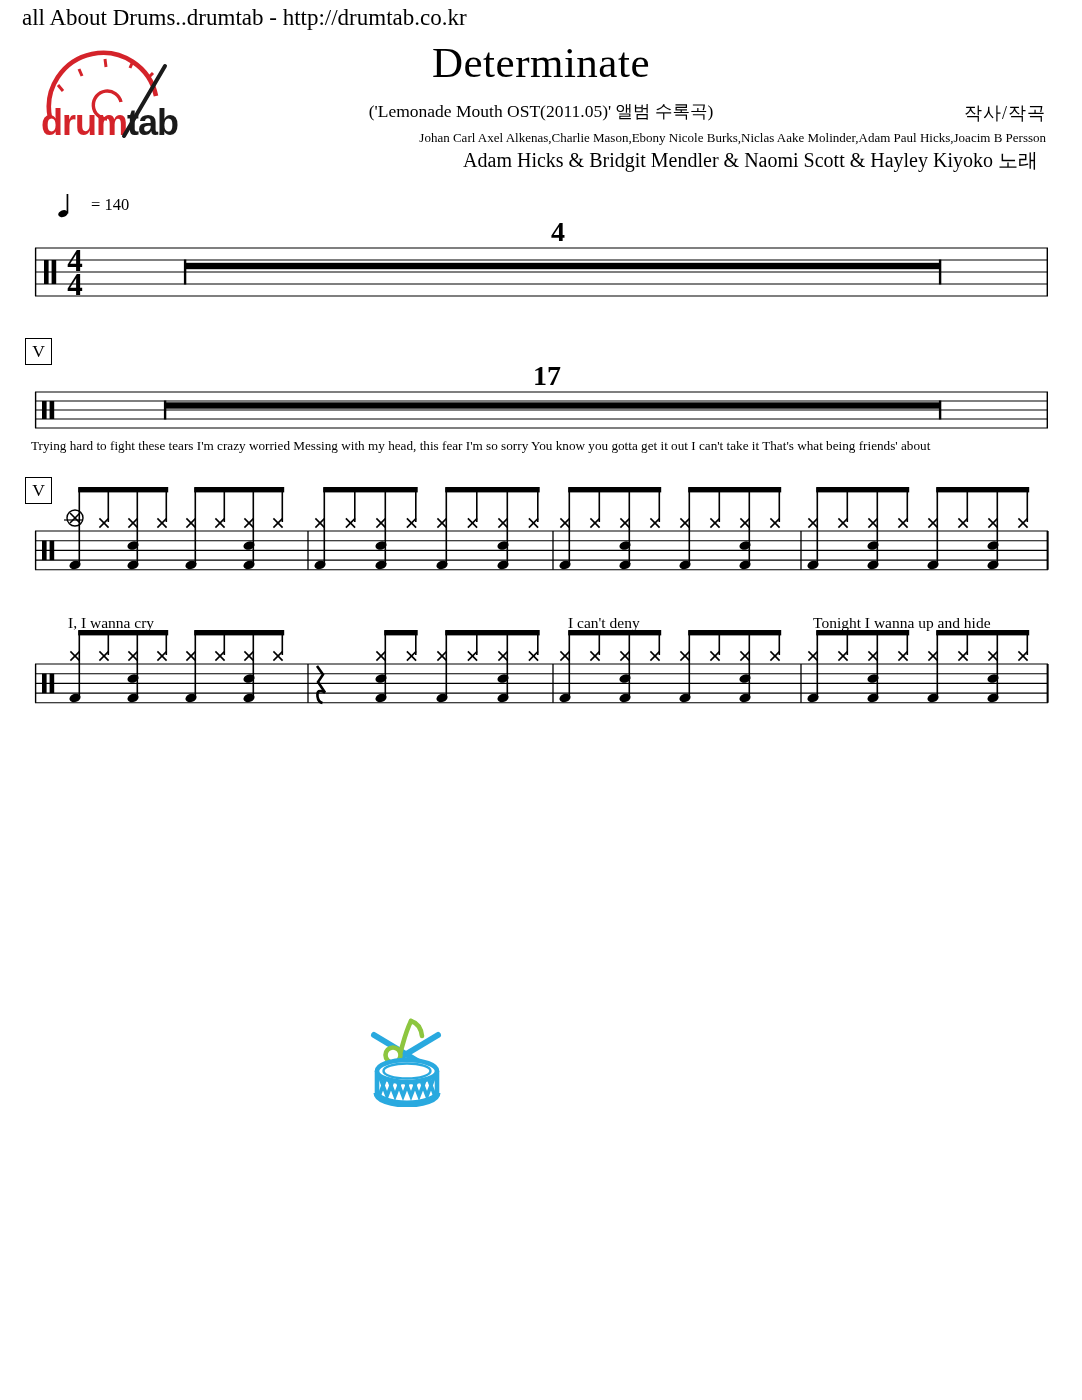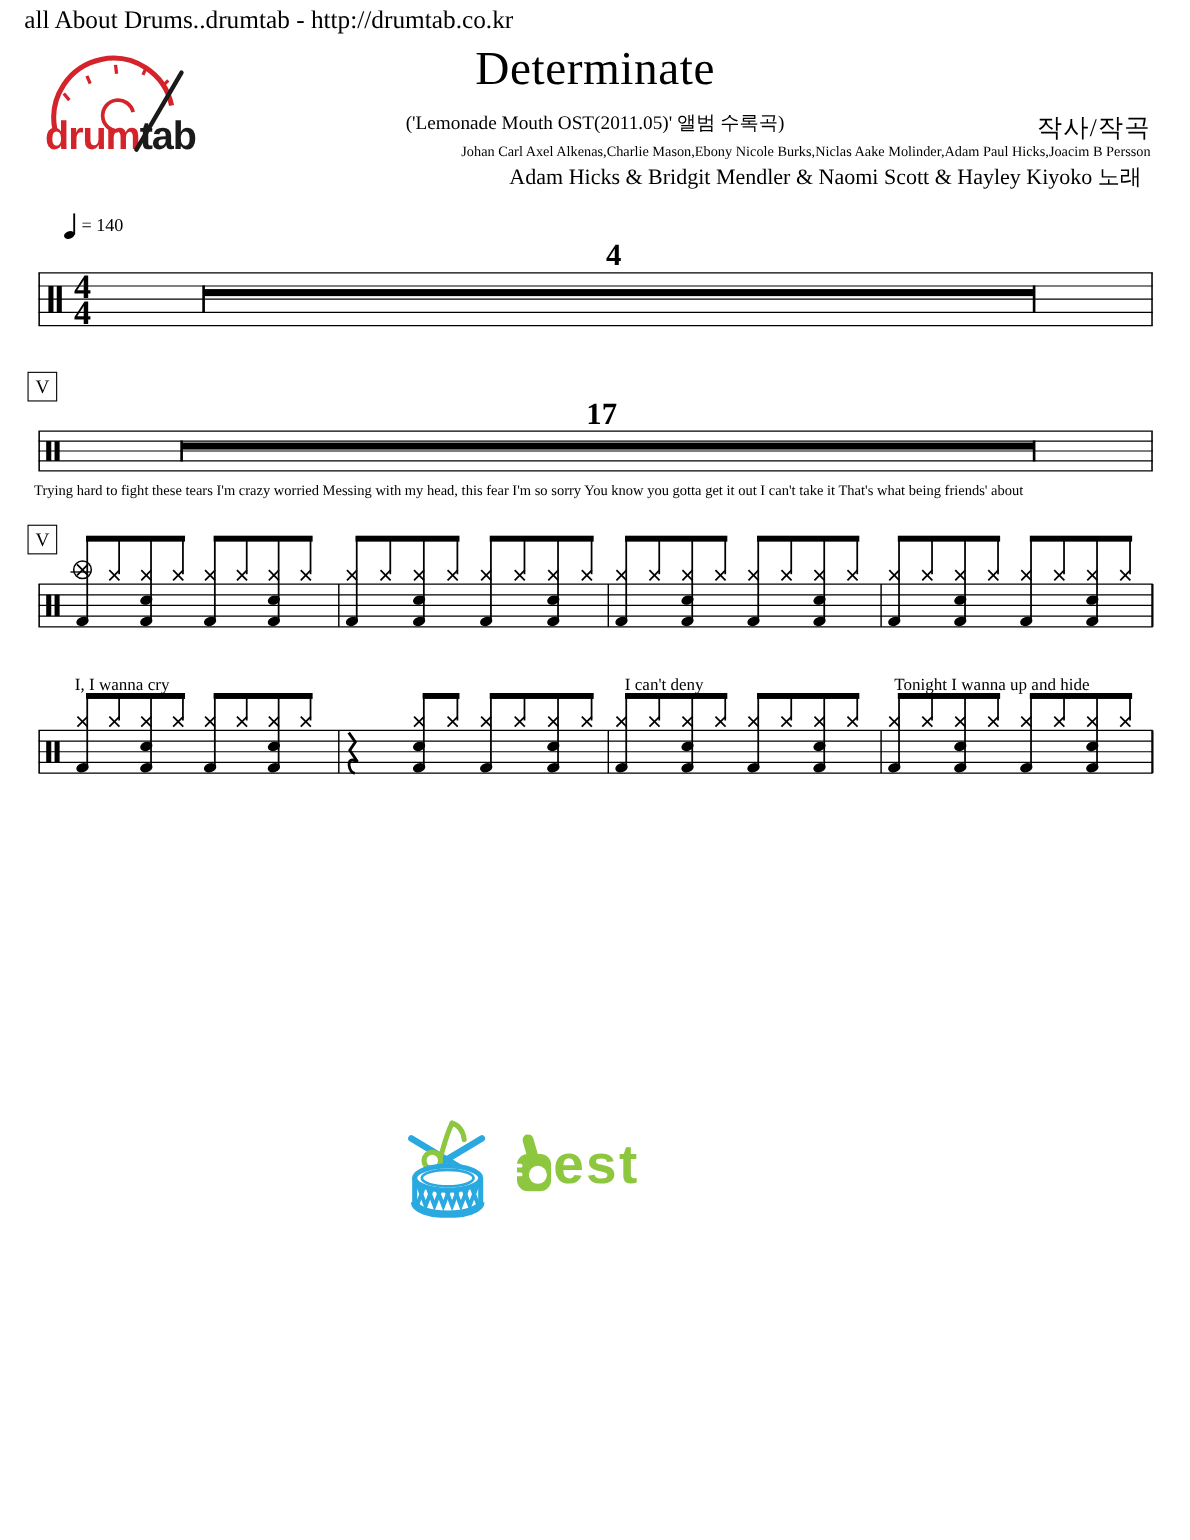--- a/index.html
+++ b/index.html
@@ -3,24 +3,24 @@
 <meta charset="utf-8">
 <style>
   html,body{margin:0;padding:0;}
   body{width:1082px;height:1400px;background:#fff;position:relative;overflow:hidden;
        font-family:"Liberation Serif",serif;color:#000;}
   .abs{position:absolute;}
   .site-line{left:22px;top:5px;font-size:23px;white-space:nowrap;}
   .drumtab-logo{left:36px;top:50px;width:178px;height:92px;}
   .page-title{left:0;top:38px;width:1082px;text-align:center;font-size:43px;letter-spacing:0.5px;}
   .album-line{left:0;top:99px;width:1082px;text-align:center;font-size:17.5px;}
-  .credit-label{top:101px;right:36px;font-size:23px;letter-spacing:1px;text-align:center;}
+  .credit-label{top:101px;right:36px;font-size:18px;letter-spacing:1px;text-align:center;}
   .composers{top:130px;right:36px;font-size:13px;white-space:nowrap;}
   .vocals{top:147px;right:44px;font-size:20px;white-space:nowrap;}
-  .tempo{left:58px;top:191px;display:flex;align-items:center;gap:2px;font-size:16.5px;}
+  .tempo{left:58px;top:191px;display:flex;align-items:center;gap:19px;font-size:16.5px;}
   .score-svg{left:0;top:0;}
   .vbox{width:25px;height:25px;border:1.7px solid #000;display:flex;align-items:center;
         justify-content:center;font-size:17.5px;background:#fff;}
   .vbox-1{left:25px;top:338px;}
   .vbox-2{left:25px;top:477px;}
   .lyric-line{left:31px;top:438px;font-size:13.2px;white-space:nowrap;}
   .lyr{top:574px;font-size:15.5px;white-space:nowrap;margin-top:40px;}
   .lyr-0{left:68px;} .lyr-1{left:568px;} .lyr-2{left:813px;}
   .brand{left:360px;top:1008px;display:flex;align-items:center;height:100px;}
   .brand-text{font-family:"Liberation Sans",sans-serif;font-weight:bold;font-size:50px;
@@ -393,24 +393,14 @@
       <path d="M51,12 C57.5,14 61,19 62,27" fill="none" stroke="#8dc63f" stroke-width="4.6" stroke-linecap="round"></path>
     </g>
     <path d="M17,62 L17,84 A30,11 0 0 0 77,84 L77,62" fill="#fff" stroke="#29a9df" stroke-width="4.6"></path>
     <polyline points="19,66 27,87 35,66 43,87 51,66 59,87 67,66 75,87" fill="none" stroke="#29a9df" stroke-width="3.6"></polyline>
     <polyline points="19,87 27,66 35,87 43,66 51,87 59,66 67,87 75,66" fill="none" stroke="#29a9df" stroke-width="3.6"></polyline>
     <ellipse cx="47" cy="62" rx="30" ry="11" fill="#fff" stroke="#29a9df" stroke-width="4.6"></ellipse>
     <ellipse cx="47" cy="62" rx="23.5" ry="7.5" fill="none" stroke="#29a9df" stroke-width="2.4"></ellipse>
     <path d="M17,84 A30,11 0 0 0 77,84" fill="none" stroke="#29a9df" stroke-width="7"></path>
   </svg>
   <div class="brand-text">
-      <span class="brand-accent">
-        <svg width="36" height="56" viewBox="0 0 36 56">
-          <rect x="10" y="1" width="10" height="24" rx="5" fill="#8dc63f" transform="rotate(-16 15 13)"></rect>
-          <rect x="3" y="19" width="31" height="34" rx="10" fill="#8dc63f"></rect>
-          <circle cx="22" cy="38" r="8.2" fill="#fff"></circle>
-          <rect x="1" y="28" width="7" height="3.4" rx="1.7" fill="#fff"></rect>
-          <rect x="1" y="36" width="7" height="3.4" rx="1.7" fill="#fff"></rect>
-        </svg>
-        <span>est</span>
-      </span>
   </div>
 </div>
 
 </body></html>

